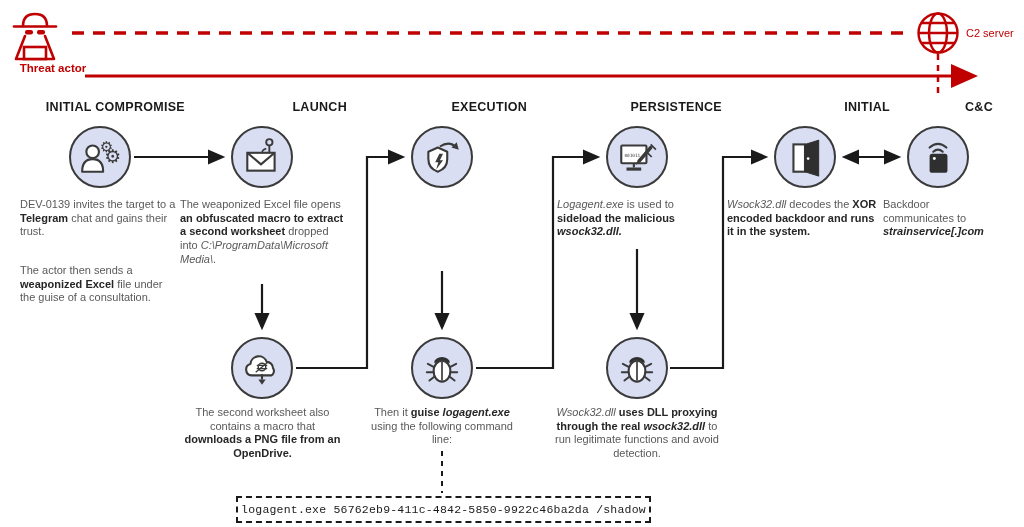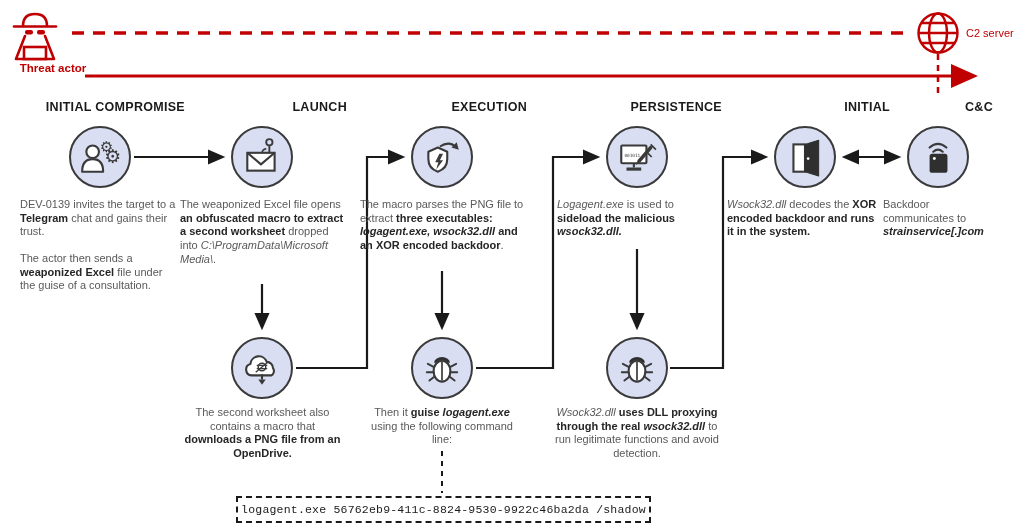--- a/index.html
+++ b/index.html
@@ -18,21 +18,21 @@
   svg.overlay{position:absolute;left:0;top:0;pointer-events:none}
   .stage-title{position:absolute;top:100px;text-align:right;font-weight:700;
     font-size:12.5px;letter-spacing:.3px;color:#1a1a1a;width:170px}
   .circle{position:absolute;width:62px;height:62px;border-radius:50%;
     background:var(--circle-fill);border:2px solid var(--circle-stroke);
     display:flex;align-items:center;justify-content:center}
   .desc{position:absolute;top:198px;text-align:left;font-size:11px;
     line-height:1.24;color:var(--body-gray)}
   .desc2{position:absolute;top:406px;text-align:center;font-size:11px;
     line-height:1.24;color:var(--body-gray)}
-  .para + .para{margin-top:13px}
+  .para + .para{margin-top:25px}
   .b{font-weight:700;color:var(--body-dark)}
   .i{font-style:italic}
   .bi{font-weight:700;font-style:italic;color:var(--body-dark)}
   .red-label{position:absolute;color:var(--red);font-weight:700;font-size:11.5px}
   .red-label-plain{position:absolute;color:var(--red);font-size:11px}
   #cmd-box{position:absolute;left:236px;top:496px;width:415px;height:27px;
     border:2px dashed #1a1a1a;display:flex;align-items:center;justify-content:center;
     font-family:"Liberation Mono","DejaVu Sans Mono",monospace;font-size:11.5px;
     color:#1a1a1a;white-space:nowrap;letter-spacing:.2px}
 </style>
@@ -169,23 +169,20 @@
     </svg>
   </div>
 
   <div class="desc" style="left:20px;width:160px">
       <div class="para"><span>DEV-0139 invites the target to a </span><span class="b">Telegram</span><span> chat and gains their trust.</span></div>
       <div class="para"><span>The actor then sends a </span><span class="b">weaponized Excel</span><span> file under the guise of a consultation.</span></div>
     </div>
   <div class="desc" style="left:180px;width:165px">
       <div class="para"><span>The weaponized Excel file opens </span><span class="b">an obfuscated macro to extract a second worksheet</span><span> dropped into </span><span class="i">C:\ProgramData\Microsoft Media\</span><span>.</span></div>
     </div>
-  <div class="desc" style="left:360px;width:165px">
-      <div class="para"><span>The macro parses the PNG file to extract </span><span class="b">three executables: </span><span class="bi">logagent.exe, wsock32.dll</span><span class="b"> and an XOR encoded backdoor</span><span>.</span></div>
-    </div>
   <div class="desc" style="left:557px;width:160px">
       <div class="para"><span class="i">Logagent.exe</span><span> is used to </span><span class="b">sideload the malicious </span><span class="bi">wsock32.dll.</span></div>
     </div>
   <div class="desc" style="left:727px;width:156px">
       <div class="para"><span class="i">Wsock32.dll</span><span> decodes the </span><span class="b">XOR encoded backdoor and runs it in the system.</span></div>
     </div>
   <div class="desc" style="left:883px;width:110px">
       <div class="para"><span>Backdoor communicates to </span><span class="bi">strainservice[.]com</span></div>
     </div>
 
@@ -193,16 +190,16 @@
       <div class="para"><span>The second worksheet also contains a macro that </span><span class="b">downloads a PNG file from an OpenDrive.</span></div>
     </div>
   <div class="desc2" style="left:364px;width:156px">
       <div class="para"><span>Then it </span><span class="b">guise </span><span class="bi">logagent.exe</span><span> using the following command line:</span></div>
     </div>
   <div class="desc2" style="left:550px;width:174px">
       <div class="para"><span class="i">Wsock32.dll</span><span class="b"> uses DLL proxying through the real </span><span class="bi">wsock32.dll</span><span> to run legitimate functions and avoid detection.</span></div>
     </div>
 
   <div id="cmd-box">
-    <span>logagent.exe 56762eb9-411c-8824-9530-9922c46ba2da /shadow</span>
+    <span>logagent.exe 56762eb9-411c-4842-5850-9922c46ba2da /shadow</span>
   </div>
 
 </div>
 
 </body></html>

